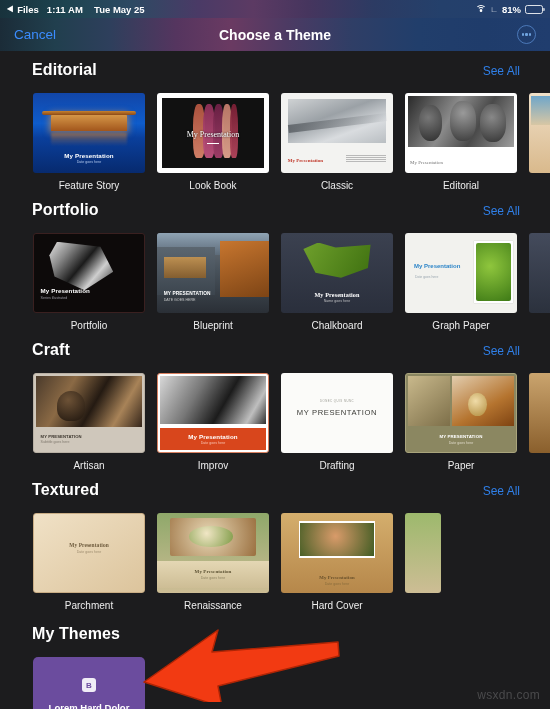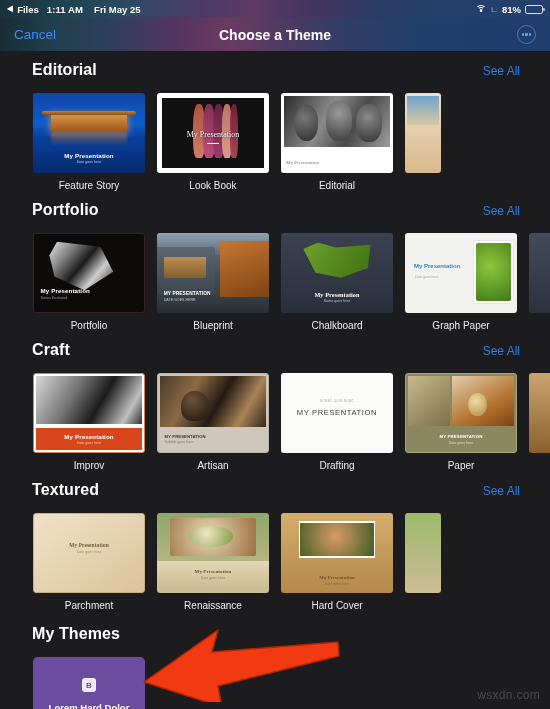--- a/index.html
+++ b/index.html
@@ -203,21 +203,21 @@
 </head>
 <body>
 
 <div id="app">
 
   <div class="statusbar">
     <div class="sb-left">
       <span class="sb-back">◀</span>
       <span>Files</span>
       <span class="sb-time">1:11 AM</span>
-      <span class="sb-date">Fri May 25</span>
+      <span class="sb-date">Tue May 25</span>
     </div>
     <div class="sb-right">
       <span class="wifi">
           <i></i>
           <i></i>
           <i></i>
         </span>
       <span class="loc">∟</span>
       <span class="batt-pct">81%</span>
       <span class="batt"><span class="batt-fill" style="width:81%"></span></span>
@@ -263,20 +263,33 @@
                 <div class="smear s3"></div>
               <div class="smear s4"></div>
                 <div class="smear s5"></div>
               <div class="lbl">My Presentation</div>
               <div class="rule"></div>
             </div>
           </div>
           <div class="cap">Look Book</div>
         </div>
 
+        <div class="card">
+          <div class="thumb th-classic">
+            <div class="img"></div>
+            <div class="rt">My Presentation</div>
+            <div class="lines">
+                <i></i>
+                <i></i>
+                <i></i>
+                <i></i>
+              </div>
+          </div>
+          <div class="cap">Classic</div>
+        </div>
 
         <div class="card">
           <div class="thumb th-edit">
             <div class="ph">
                 <div class="ph2"></div>
               </div>
             <div class="tx">My Presentation</div>
           </div>
           <div class="cap">Editorial</div>
         </div>
@@ -350,39 +363,39 @@
     </div>
 
     <div class="section">
       <div class="sec-head">
         <span class="sec-title">Craft</span>
         <span class="sec-seeall">See All</span>
       </div>
       <div class="row">
 
         <div class="card">
+          <div class="thumb th-art">
+            <div class="ph"></div>
+            <div class="tt">
+              <div class="t-title">MY PRESENTATION</div>
+              <div class="t-sub">Subtitle goes here</div>
+            </div>
+          </div>
+          <div class="cap">Artisan</div>
+        </div>
+
+        <div class="card">
           <div class="thumb th-imp">
             <div class="ph"></div>
             <div class="bar">
               <div class="t-title">My Presentation</div>
               <div class="t-sub" style="color:#ffd9cc">Date goes here</div>
             </div>
           </div>
           <div class="cap">Improv</div>
-        </div>
-
-        <div class="card">
-          <div class="thumb th-art">
-            <div class="ph"></div>
-            <div class="tt">
-              <div class="t-title">MY PRESENTATION</div>
-              <div class="t-sub">Subtitle goes here</div>
-            </div>
-          </div>
-          <div class="cap">Artisan</div>
         </div>
 
         <div class="card">
           <div class="thumb th-draft">
             <div class="k">DONEC QUIS NUNC</div>
             <div class="m">MY PRESENTATION</div>
           </div>
           <div class="cap">Drafting</div>
         </div>
 

